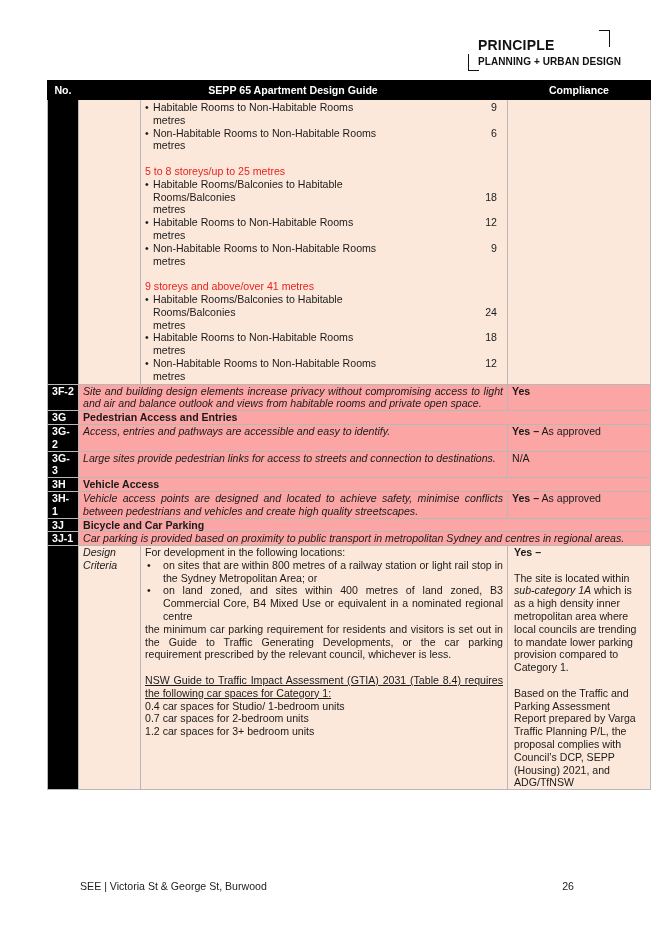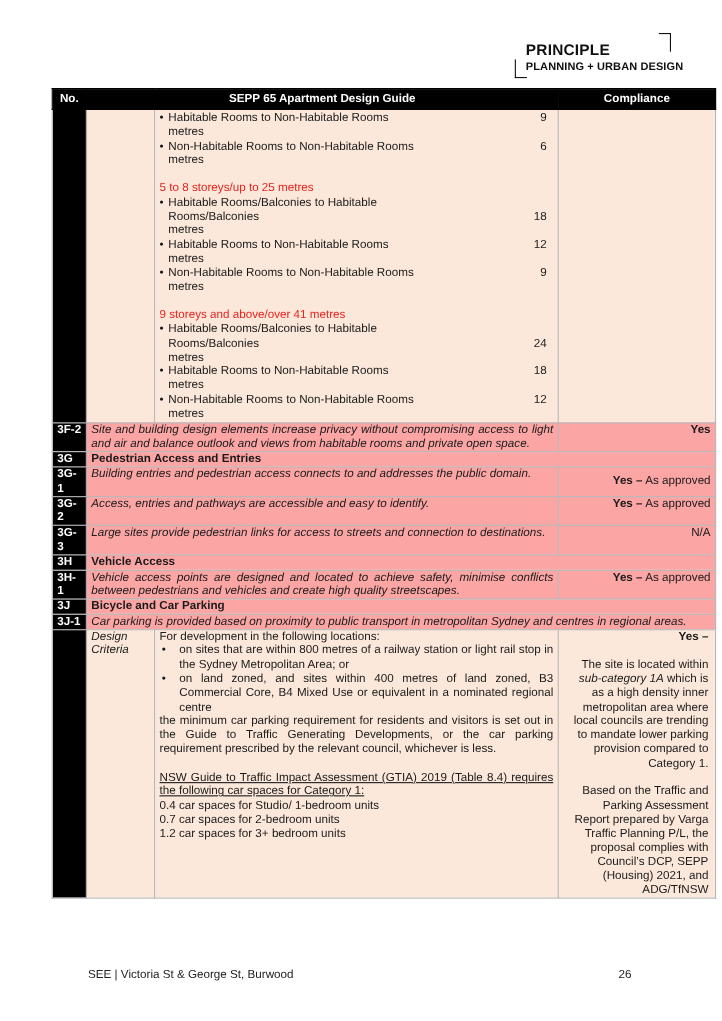--- a/index.html
+++ b/index.html
@@ -24,21 +24,21 @@
   table.adg th { background: #000; color: #fff; font-weight: 700; height: 18px;
                  vertical-align: middle; text-align: center; border-color: #000; }
   .c-no { width: 31px; }
   .c-crit { width: 62px; }
   .c-comp { width: 143px; }
   td.no-black { background: #000; color: #fff; font-weight: 700; border-color: #000; }
   td.peach { background: #fce8da; }
   td.white { background: #fca5a5; }
   .it { font-style: italic; text-align: justify; }
   .bold { font-weight: 700; }
-  .center { text-align: right; }
+  .center { text-align: left; }
   .red { color: #e8231f; }
   .gap { height: 12.8px; }
 
   .brow { display: flex; }
   .brow .bul { width: 8px; flex: none; }
   .brow .txt { flex: 1; }
   .brow .num { width: 22px; flex: none; text-align: right; padding-right: 6px; }
 
   .dot-list .li { display: flex; }
   .dot-list .li .b { width: 16px; flex: none; padding-left: 2px; }
@@ -131,25 +131,20 @@
     <td class="no-black">3F-2</td>
     <td colspan="2" class="white it">Site and building design elements increase privacy without compromising access to light and air and balance outlook and views from habitable rooms and private open space.</td>
     <td class="white center"><span class="bold">Yes</span><span></span></td>
   </tr>
 
   <tr>
     <td class="no-black">3G</td>
     <td colspan="3" class="white bold">Pedestrian Access and Entries</td>
   </tr>
 
-  <tr>
-    <td class="no-black">3G-1</td>
-    <td colspan="2" class="white it">Building entries and pedestrian access connects to and addresses the public domain.</td>
-    <td class="white center" style="vertical-align:middle"><span class="bold">Yes –</span><span> As approved</span></td>
-  </tr>
 
   <tr>
     <td class="no-black">3G-2</td>
     <td colspan="2" class="white it">Access, entries and pathways are accessible and easy to identify.</td>
     <td class="white center"><span class="bold">Yes –</span><span> As approved</span></td>
   </tr>
 
   <tr>
     <td class="no-black">3G-3</td>
     <td colspan="2" class="white it">Large sites provide pedestrian links for access to streets and connection to destinations.</td>
@@ -187,21 +182,21 @@
           <span class="b">•</span>
           <span class="t">on sites that are within 800 metres of a railway station or light rail stop in the Sydney Metropolitan Area; or</span>
         </div>
         <div class="li">
           <span class="b">•</span>
           <span class="t">on land zoned, and sites within 400 metres of land zoned, B3 Commercial Core, B4 Mixed Use or equivalent in a nominated regional centre</span>
         </div>
       </div>
       <div class="just">the minimum car parking requirement for residents and visitors is set out in the Guide to Traffic Generating Developments, or the car parking requirement prescribed by the relevant council, whichever is less.</div>
       <div class="gap"></div>
-      <div class="ul just">NSW Guide to Traffic Impact Assessment (GTIA) 2019 (Table 8.4) requires the following car spaces for Category 1:</div>
+      <div class="ul just">NSW Guide to Traffic Impact Assessment (GTIA) 2031 (Table 8.4) requires the following car spaces for Category 1:</div>
       <div>0.4 car spaces for Studio/ 1-bedroom units</div>
       <div>0.7 car spaces for 2-bedroom units</div>
       <div>1.2 car spaces for 3+ bedroom units</div>
     </td>
     <td class="peach center" style="padding:0 6px">
       <div class="bold">Yes –</div>
       <div class="gap"></div>
       <div><span>The site is located within </span><span style="font-style:italic">sub-category 1A</span><span> which is as a high density inner metropolitan area where local councils are trending to mandate lower parking provision compared to Category 1.</span></div>
       <div class="gap"></div>
       <div>Based on the Traffic and Parking Assessment Report prepared by Varga Traffic Planning P/L, the proposal complies with Council’s DCP, SEPP (Housing) 2021, and ADG/TfNSW</div>

